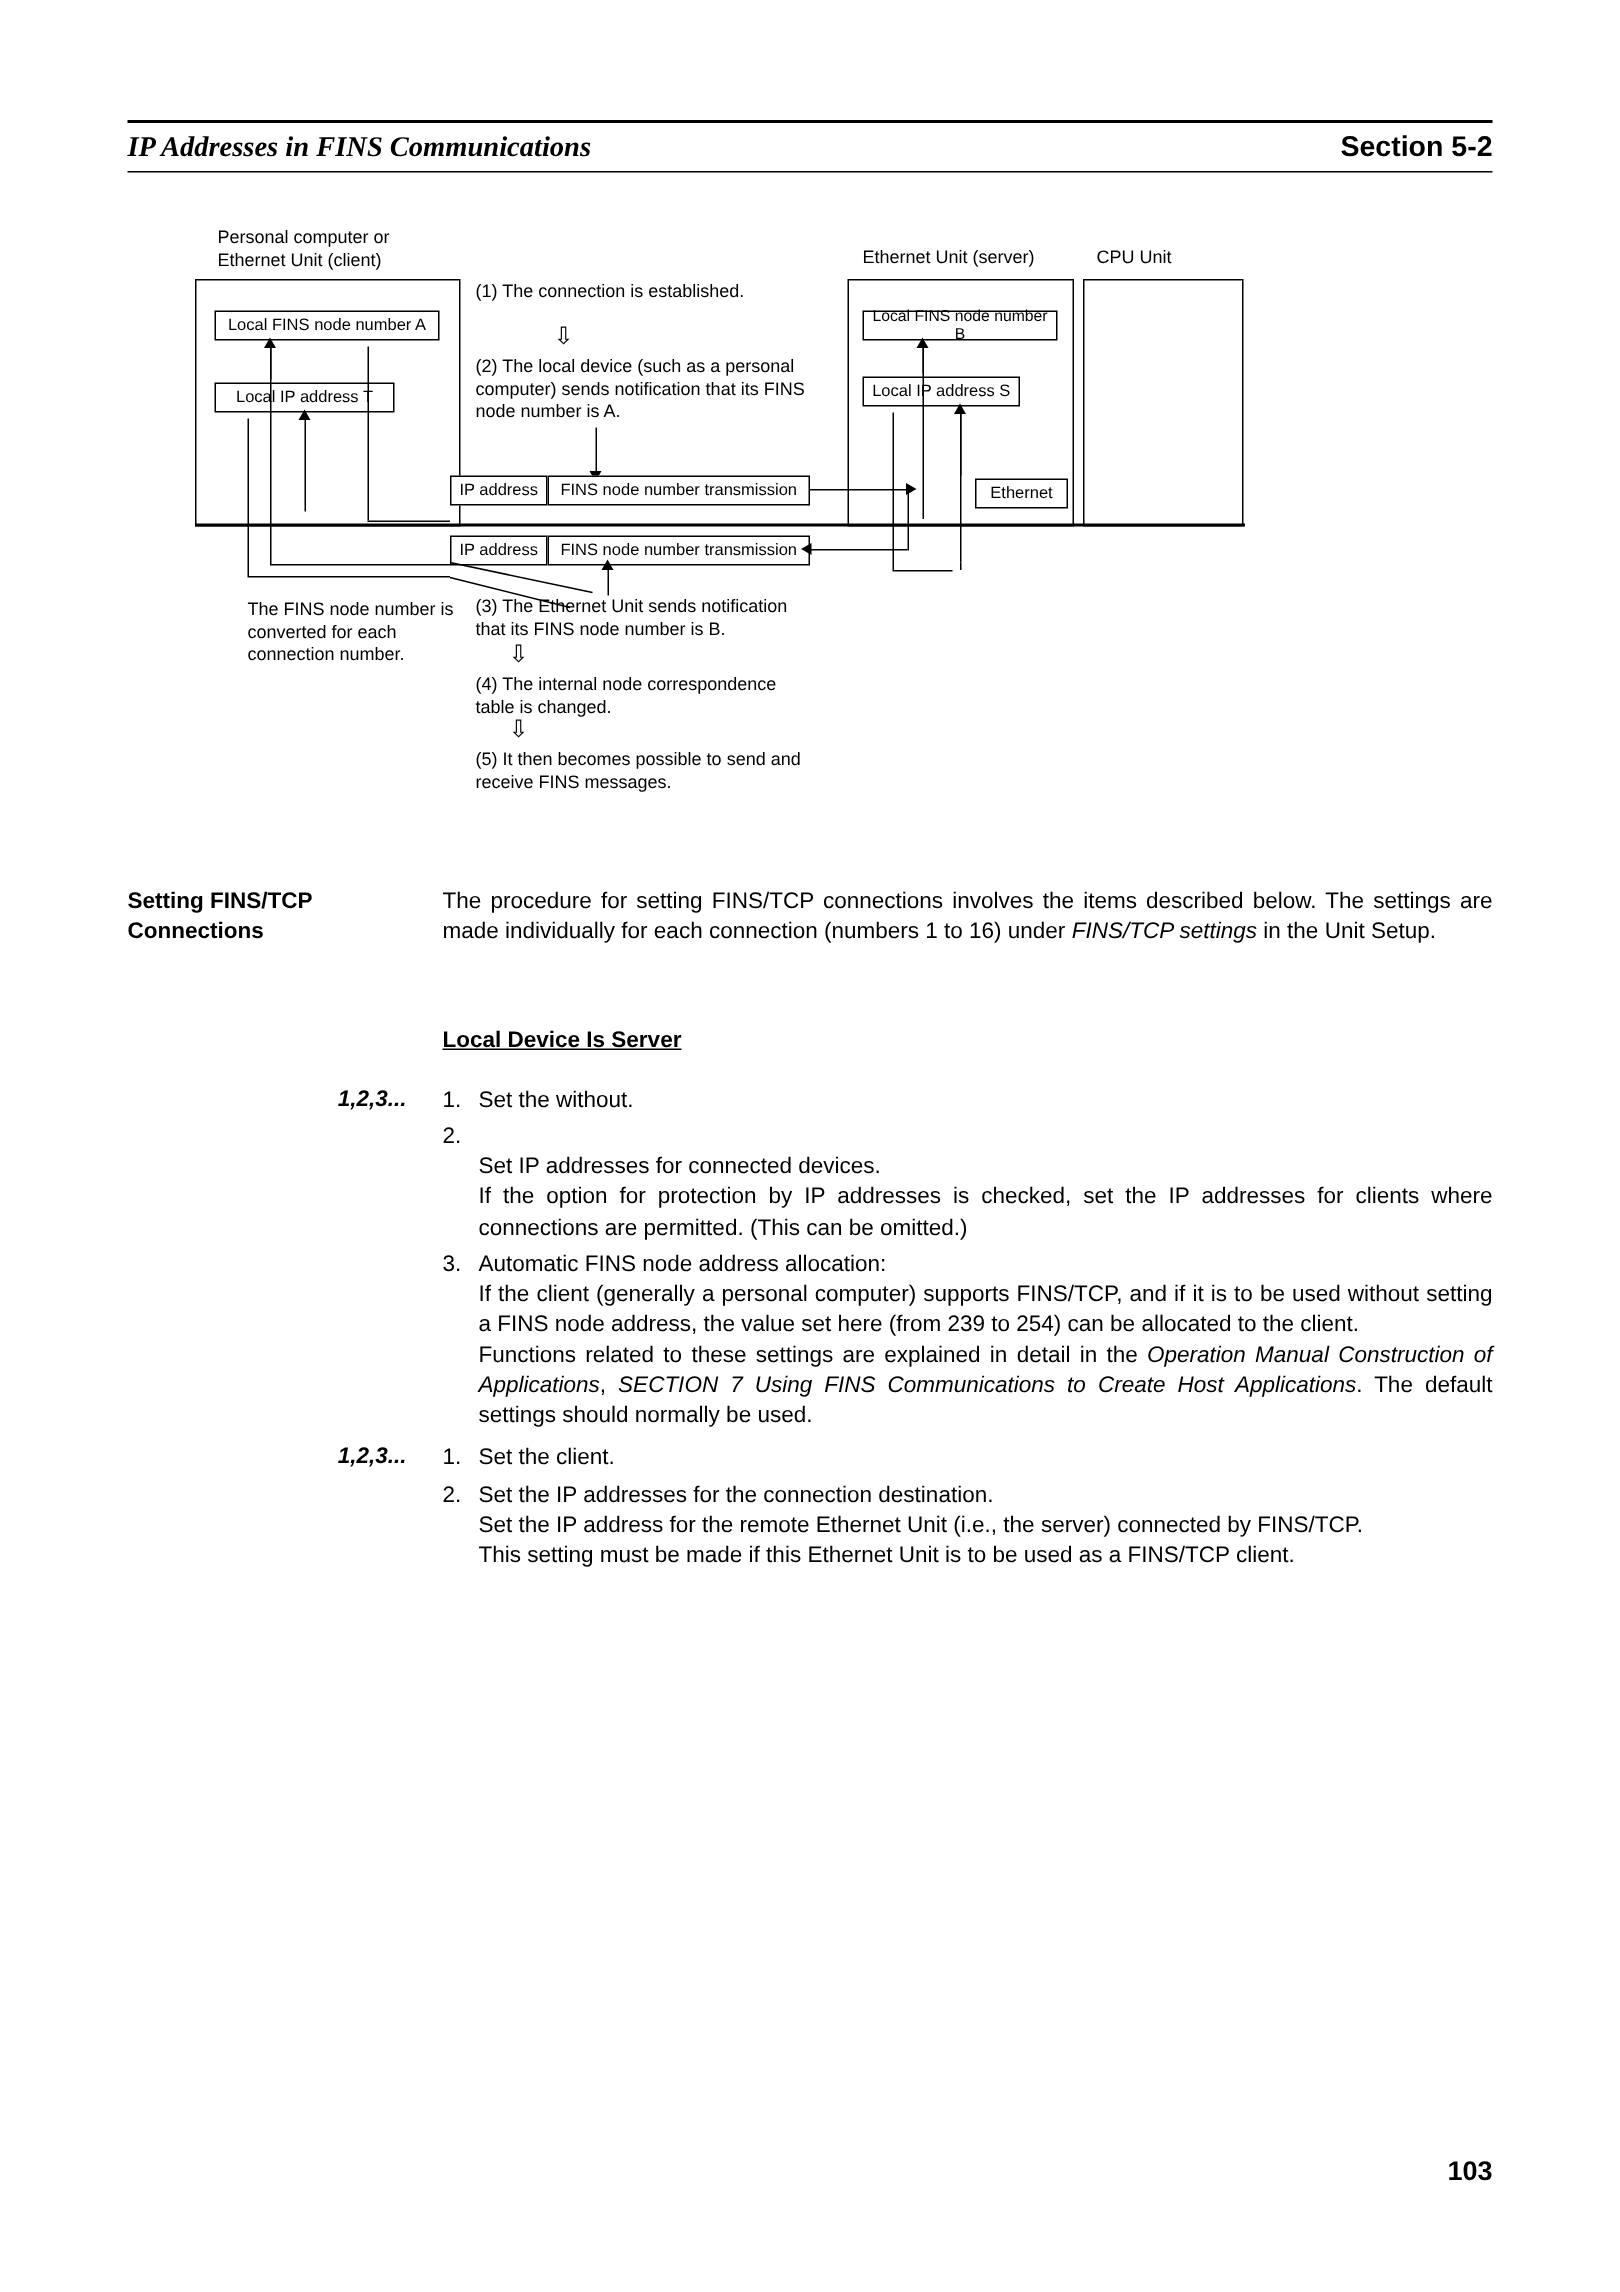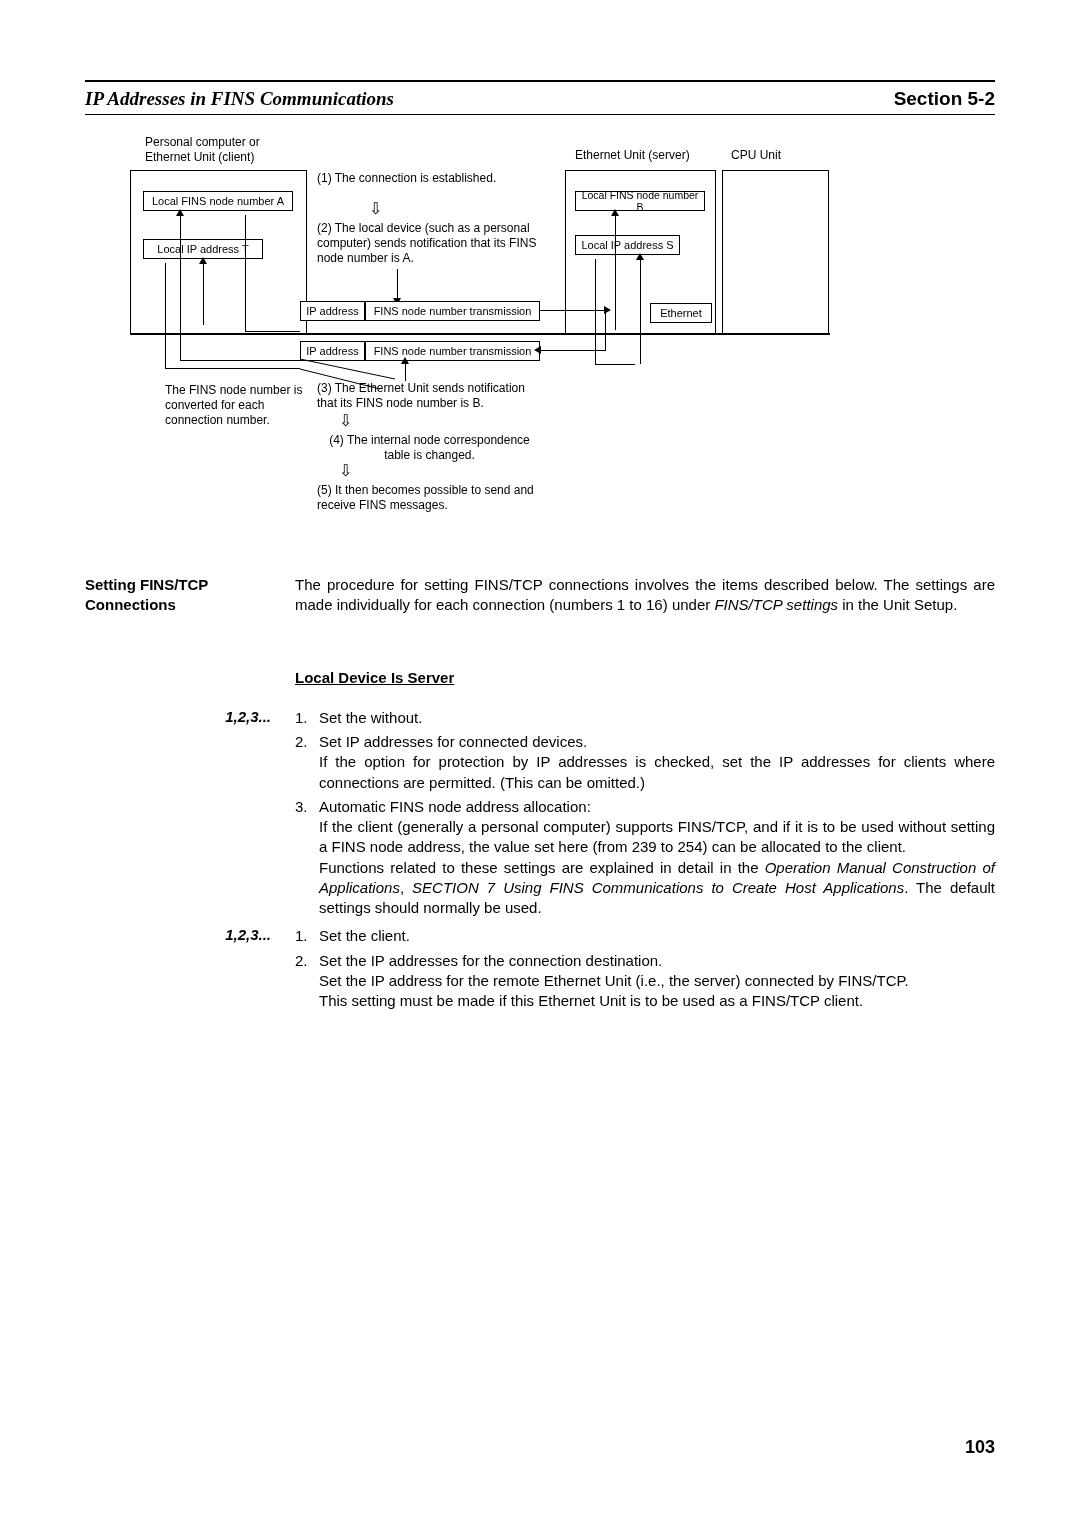--- a/index.html
+++ b/index.html
@@ -19,21 +19,21 @@
   .top-rule {
     border-top: 2px solid #000;
     margin-bottom: 6px;
   }
   .header-row {
     display: flex;
     justify-content: space-between;
     align-items: baseline;
     border-bottom: 1.5px solid #000;
     padding-bottom: 4px;
-    margin-bottom: 20px;
+    margin-bottom: 36px;
   }
   .header-left {
     font-style: italic;
     font-weight: bold;
     font-size: 19px;
     font-family: "Times New Roman", Times, serif;
   }
   .header-right {
     font-weight: bold;
     font-size: 19px;
@@ -258,21 +258,21 @@
     <div class="d-line" style="left:480px; top:229px; width:40px; height:1px;"></div>
     <div class="d-line" style="left:525px; top:224px; width:1px; height:5px;"></div>
 
     <div class="d-label" style="left:50px; top:248px; width:145px;">The FINS node number is converted for each connection number.</div>
 
     <div class="d-label" style="left:202px; top:246px; width:225px;">(3) The Ethernet Unit sends notification that its FINS node number is B.</div>
     <div class="d-arrow-down" style="left:224px; top:278px;">⇩</div>
 
     <div class="d-line d-arrow-head-up" style="left:290px; top:228px; width:1px; height:18px;"></div>
 
-    <div class="d-label" style="left:202px; top:298px; width:225px;text-align:center;">(4) The internal node correspondence table is changed.</div>
+    <div class="d-label" style="left:202px; top:298px; width:225px;">(4) The internal node correspondence table is changed.</div>
     <div class="d-arrow-down" style="left:224px; top:328px;">⇩</div>
 
     <div class="d-label" style="left:202px; top:348px; width:225px;">(5) It then becomes possible to send and receive FINS messages.</div>
   </div>
 
   <div class="content-row">
     <div class="side-col">Setting FINS/TCP Connections</div>
     <div class="main-col">
       <span>The procedure for setting FINS/TCP connections involves the items described below. The settings are made individually for each connection (numbers 1 to 16) under </span><em>FINS/TCP settings</em><span> in the Unit Setup.</span>
     </div>
@@ -287,21 +287,21 @@
 
   <div class="steps-row">
     <div class="steps-marker">1,2,3...</div>
     <div class="steps-list">
       <div class="step-item">
         <div class="step-num">1.</div>
         <div class="step-text">Set the without.</div>
       </div>
       <div class="step-item">
         <div class="step-num">2.</div>
-        <div class="step-text" style="white-space:pre-line;">Set IP addresses for connected devices.
+        <div class="step-text" style="white-space:pre-line;margin-top:20px;">Set IP addresses for connected devices.
 If the option for protection by IP addresses is checked, set the IP addresses for clients where connections are permitted. (This can be omitted.)</div>
       </div>
       <div class="step-item">
         <div class="step-num">3.</div>
         <div class="step-text">
           <span style="white-space:pre-line;">Automatic FINS node address allocation:
 If the client (generally a personal computer) supports FINS/TCP, and if it is to be used without setting a FINS node address, the value set here (from 239 to 254) can be allocated to the client.
 Functions related to these settings are explained in detail in the </span><em>Operation Manual Construction of Applications</em><span>, </span><em>SECTION 7 Using FINS Communications to Create Host Applications</em><span>. The default settings should normally be used.</span>
         </div>
       </div>

